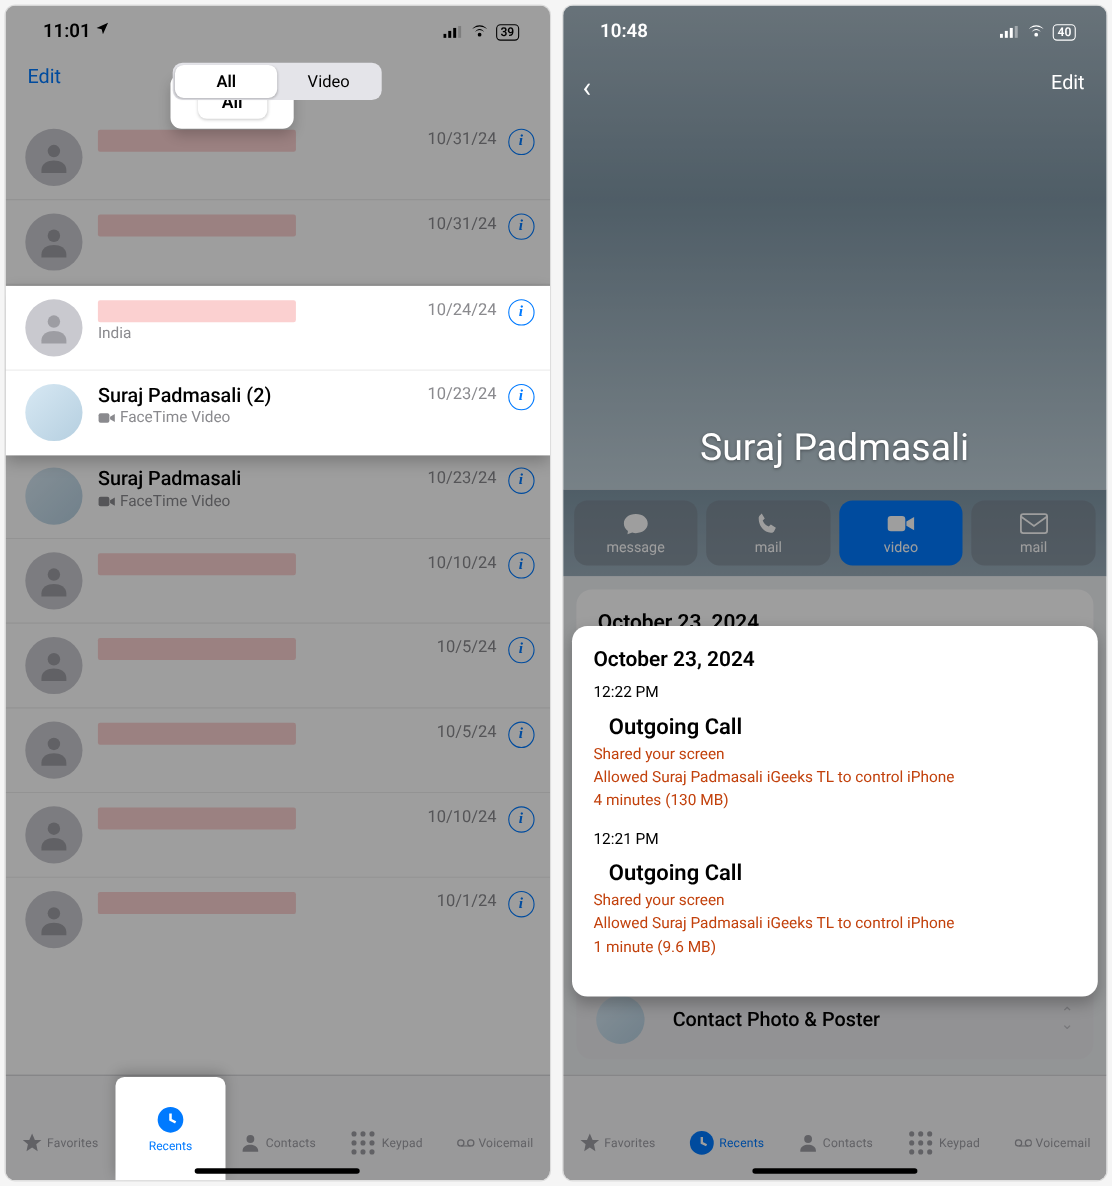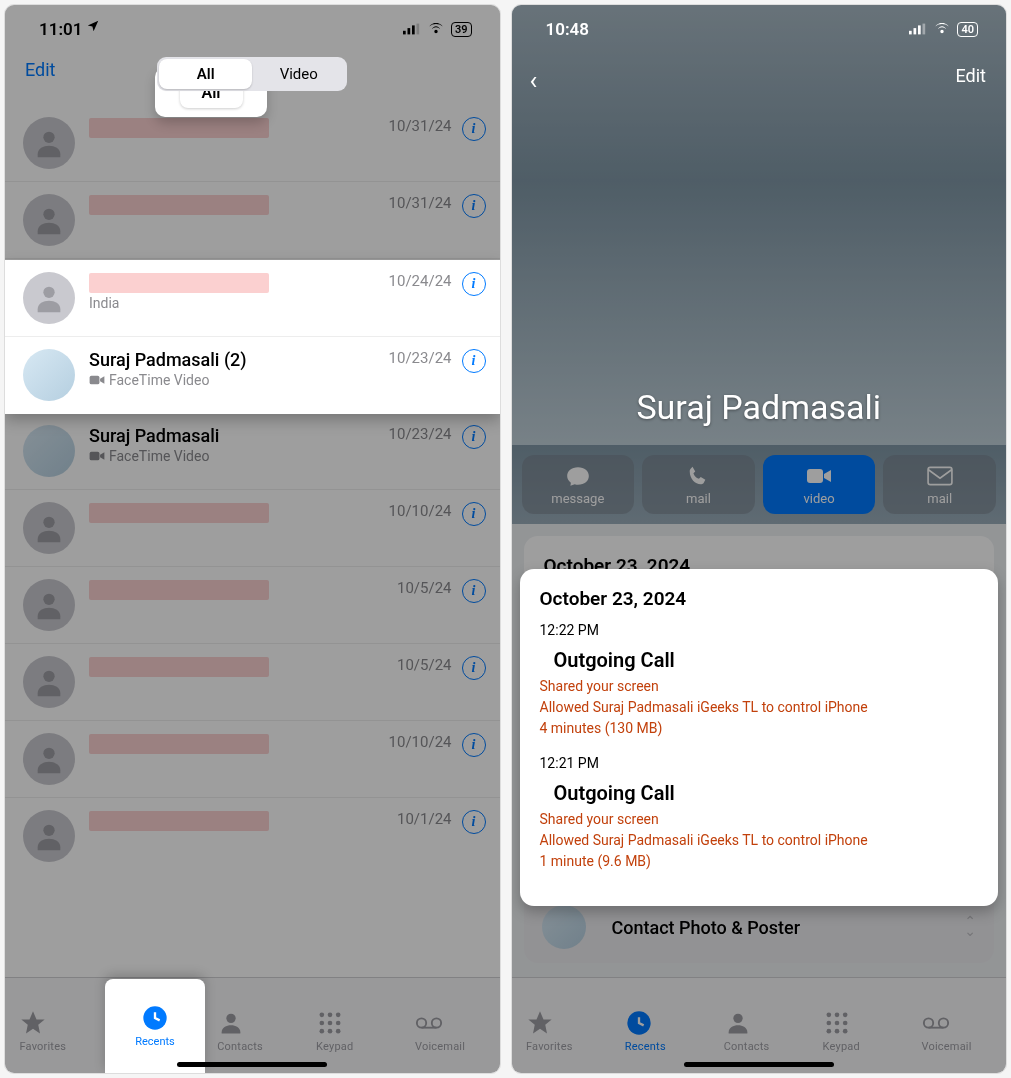--- a/index.html
+++ b/index.html
@@ -59,21 +59,21 @@
   .sub { color:#8a8a8e; font-size:14px; margin-top:2px; display:flex; align-items:center; gap:4px;}
   .date { color:#8a8a8e; font-size:15px; padding-right:10px;}
   .info-icon { width:24px; height:24px; border:1.8px solid #007aff; border-radius:50%; display:inline-flex; align-items:center; justify-content:center; color:#007aff; font-size:14px; font-weight:700; font-style:italic; font-family:Georgia,serif;}
   
   .row-highlight {
     position:absolute; left:0; right:0; background:#fff;
     z-index:6; box-shadow:0 6px 14px rgba(0,0,0,0.25);
   }
   
   .tabbar { display:flex; justify-content:space-around; align-items:flex-end; padding:6px 0 20px; border-top:1px solid #d0d0d4; background:#f7f7f9; height:96px;}
-  .tab { display:flex; flex-direction:column; align-items:flex-start; gap:3px; color:#9d9da3; font-size:11px; letter-spacing:0.2px; width:70px;}
+  .tab { display:flex; flex-direction:row; align-items:center; gap:3px; color:#9d9da3; font-size:11px; letter-spacing:0.2px; width:70px;}
   .tab.active { color:#007aff; }
   .tab svg { width:28px; height:28px; }
   .tab-highlight {
     position:absolute; bottom:0; background:#fff; z-index:6; width:100px; height:94px;
     display:flex; flex-direction:column; align-items:center; justify-content:center; gap:3px;
     box-shadow:0 -4px 12px rgba(0,0,0,0.2); border-radius:8px 8px 0 0;
   }
   .home-ind { position:absolute; bottom:6px; left:50%; transform:translateX(-50%); width:150px; height:5px; background:#000; border-radius:3px; z-index:20;}
 
   

